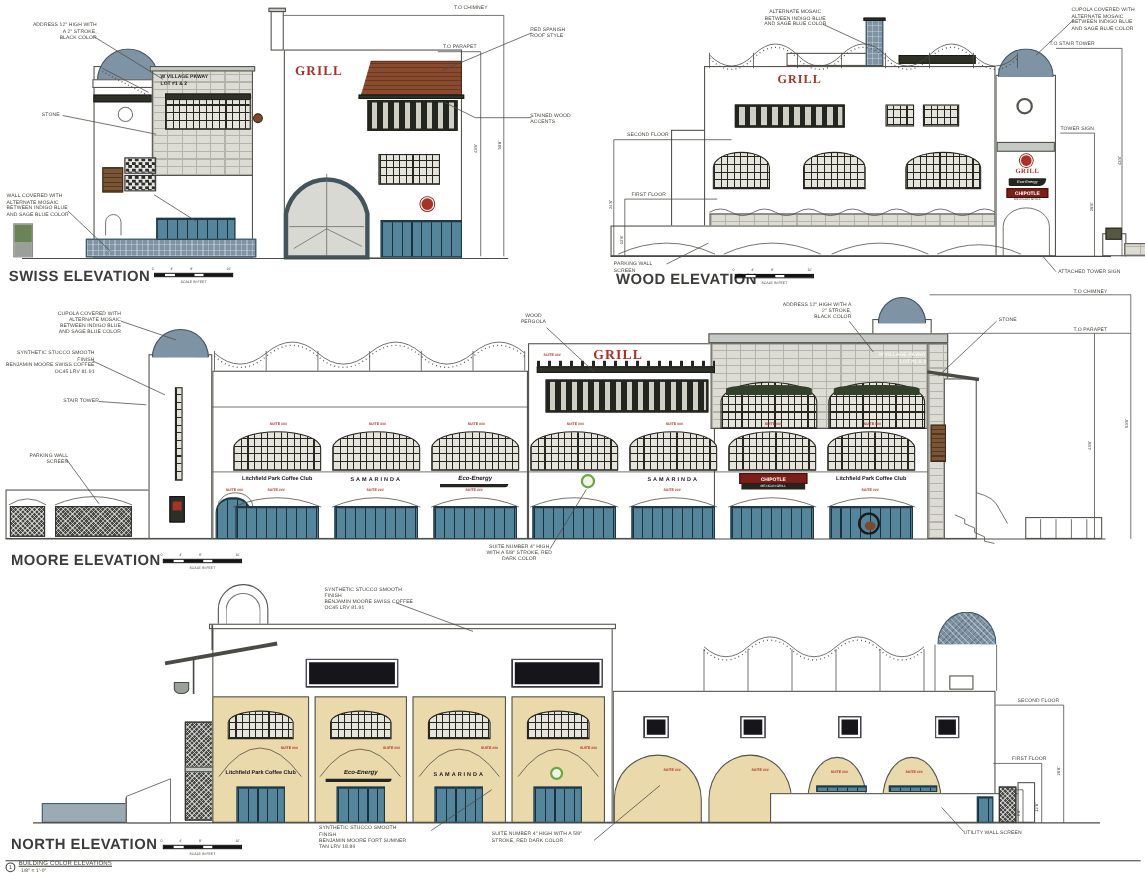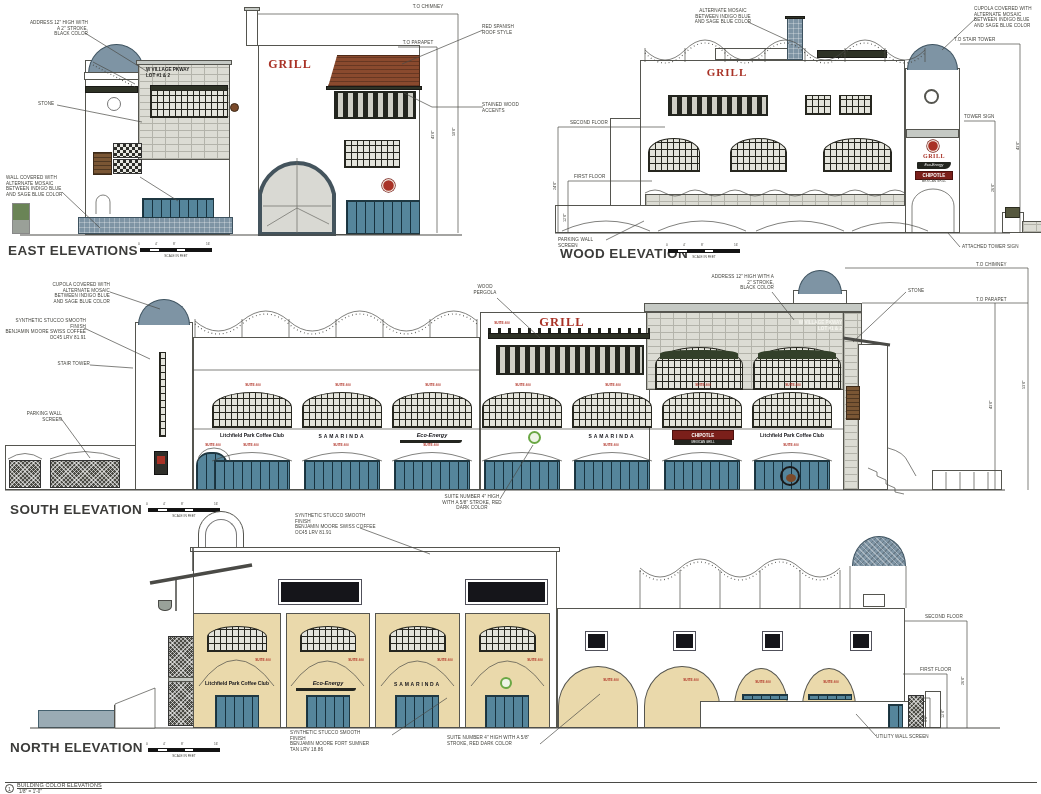--- a/index.html
+++ b/index.html
@@ -122,21 +122,21 @@
 BETWEEN INDIGO BLUE
 AND SAGE BLUE COLOR</div>
     <div class="t c" style="left:402px;top:4px;width:52px;height:6px">T.O CHIMNEY</div>
     <div class="t c" style="left:396px;top:40px;width:44px;height:6px">T.O PARAPET</div>
     <div class="t" style="left:482px;top:24px;width:42px;height:12px">RED SPANISH
 ROOF STYLE</div>
     <div class="t" style="left:482px;top:102px;width:46px;height:12px">STAINED WOOD
 ACCENTS</div>
     <div class="dimv" style="left:431px;top:115px;width:6px;height:24px">43'8"</div>
     <div class="dimv" style="left:452px;top:112px;width:6px;height:24px">50'8"</div>
-    <div class="title" style="left:8px;top:243px">EAST ELEVATIONS</div>
+    <div class="title" style="left:8px;top:243px">SWISS ELEVATION</div>
     <div class="sbar" style="left:140px;top:245px">
       <span class="sbt" style="left:-2px">0</span>
       <span class="sbt" style="left:15px">4'</span>
       <span class="sbt" style="left:33px">8'</span>
       <span class="sbt" style="left:66px">16'</span>
       <div class="sbb">
           <i style="width:9px"></i>
           <i class="w" style="width:9px"></i>
           <i style="width:18px"></i>
           <i class="w" style="width:8px"></i>
@@ -327,21 +327,21 @@
 2" STROKE,
 BLACK COLOR</div>
     <div class="t" style="left:908px;top:26px;width:22px;height:6px">STONE</div>
     <div class="t" style="left:976px;top:0px;width:46px;height:6px">T.O CHIMNEY</div>
     <div class="t" style="left:976px;top:35px;width:46px;height:6px">T.O PARAPET</div>
     <div class="t c" style="left:440px;top:232px;width:64px;height:18px">SUITE NUMBER 4" HIGH
 WITH A 5/8" STROKE, RED
 DARK COLOR</div>
     <div class="dimv" style="left:989px;top:125px;width:6px;height:22px">43'8"</div>
     <div class="dimv" style="left:1022px;top:105px;width:6px;height:22px">53'8"</div>
-    <div class="title" style="left:10px;top:240px">SOUTH ELEVATION</div>
+    <div class="title" style="left:10px;top:240px">MOORE ELEVATION</div>
     <div class="sbar" style="left:148px;top:243px">
       <span class="sbt" style="left:-2px">0</span>
       <span class="sbt" style="left:15px">4'</span>
       <span class="sbt" style="left:33px">8'</span>
       <span class="sbt" style="left:66px">16'</span>
       <div class="sbb">
           <i style="width:9px"></i>
           <i class="w" style="width:9px"></i>
           <i style="width:18px"></i>
           <i class="w" style="width:8px"></i>
@@ -360,21 +360,21 @@
         <path d="M8 197 q17 -11 34 0 M50 197 q35 -15 70 0"></path>
         <path d="M198 199 a16 13 0 0 1 32 0 M212 199 q40 -17 80 0 M302 199 q40 -17 80 0 M392 199 q40 -17 80 0 M482 199 q40 -17 80 0 M572 199 q40 -17 80 0 M662 199 q40 -17 80 0 M752 199 q40 -17 80 0"></path>
         <path d="M193 108 H480 M193 167 H843"></path>
         <path d="M843 76 L890 83" stroke-width="3"></path>
         <path d="M868 206 l9 4 v4 l9 4 v4 l9 4 v4 l9 2 M888 186 q16 4 20 14 l8 14"></path>
         <path d="M946 210 V228 M960 210 V228 M974 210 V228 M988 210 V228"></path>
       </g>
     </svg>
   </section>
 
-  <section class="elev" style="left:0;top:508px;width:1041px;height:265px">
+  <section class="elev" style="left:0;top:528px;width:1041px;height:265px">
     <div class="bluw" style="left:38px;top:202px;width:78px;height:18px"></div>
     <div class="m" style="left:114px;top:197px;width:7px;height:23px"></div>
     <div class="m" style="left:198px;top:3px;width:46px;height:217px;border-radius:23px 23px 0 0"></div>
     <div style="left:205px;top:11px;width:32px;height:44px;border:0.7px solid #777;border-bottom:none;border-radius:16px 16px 0 0"></div>
     <div style="left:158px;top:92px;width:14px;height:11px;background:#99a199;border:0.7px solid #4a4a46;border-radius:0 0 45% 45%"></div>
     <div class="hatch dk" style="left:168px;top:128px;width:26px;height:90px"></div>
     <div class="cap" style="left:168px;top:169px;width:26px;height:5px"></div>
     <div class="m" style="left:193px;top:42px;width:364px;height:178px"></div>
     <div class="m" style="left:190px;top:39px;width:370px;height:5px"></div>
     <div class="bwin" style="left:278px;top:71px;width:84px;height:26px"></div>

